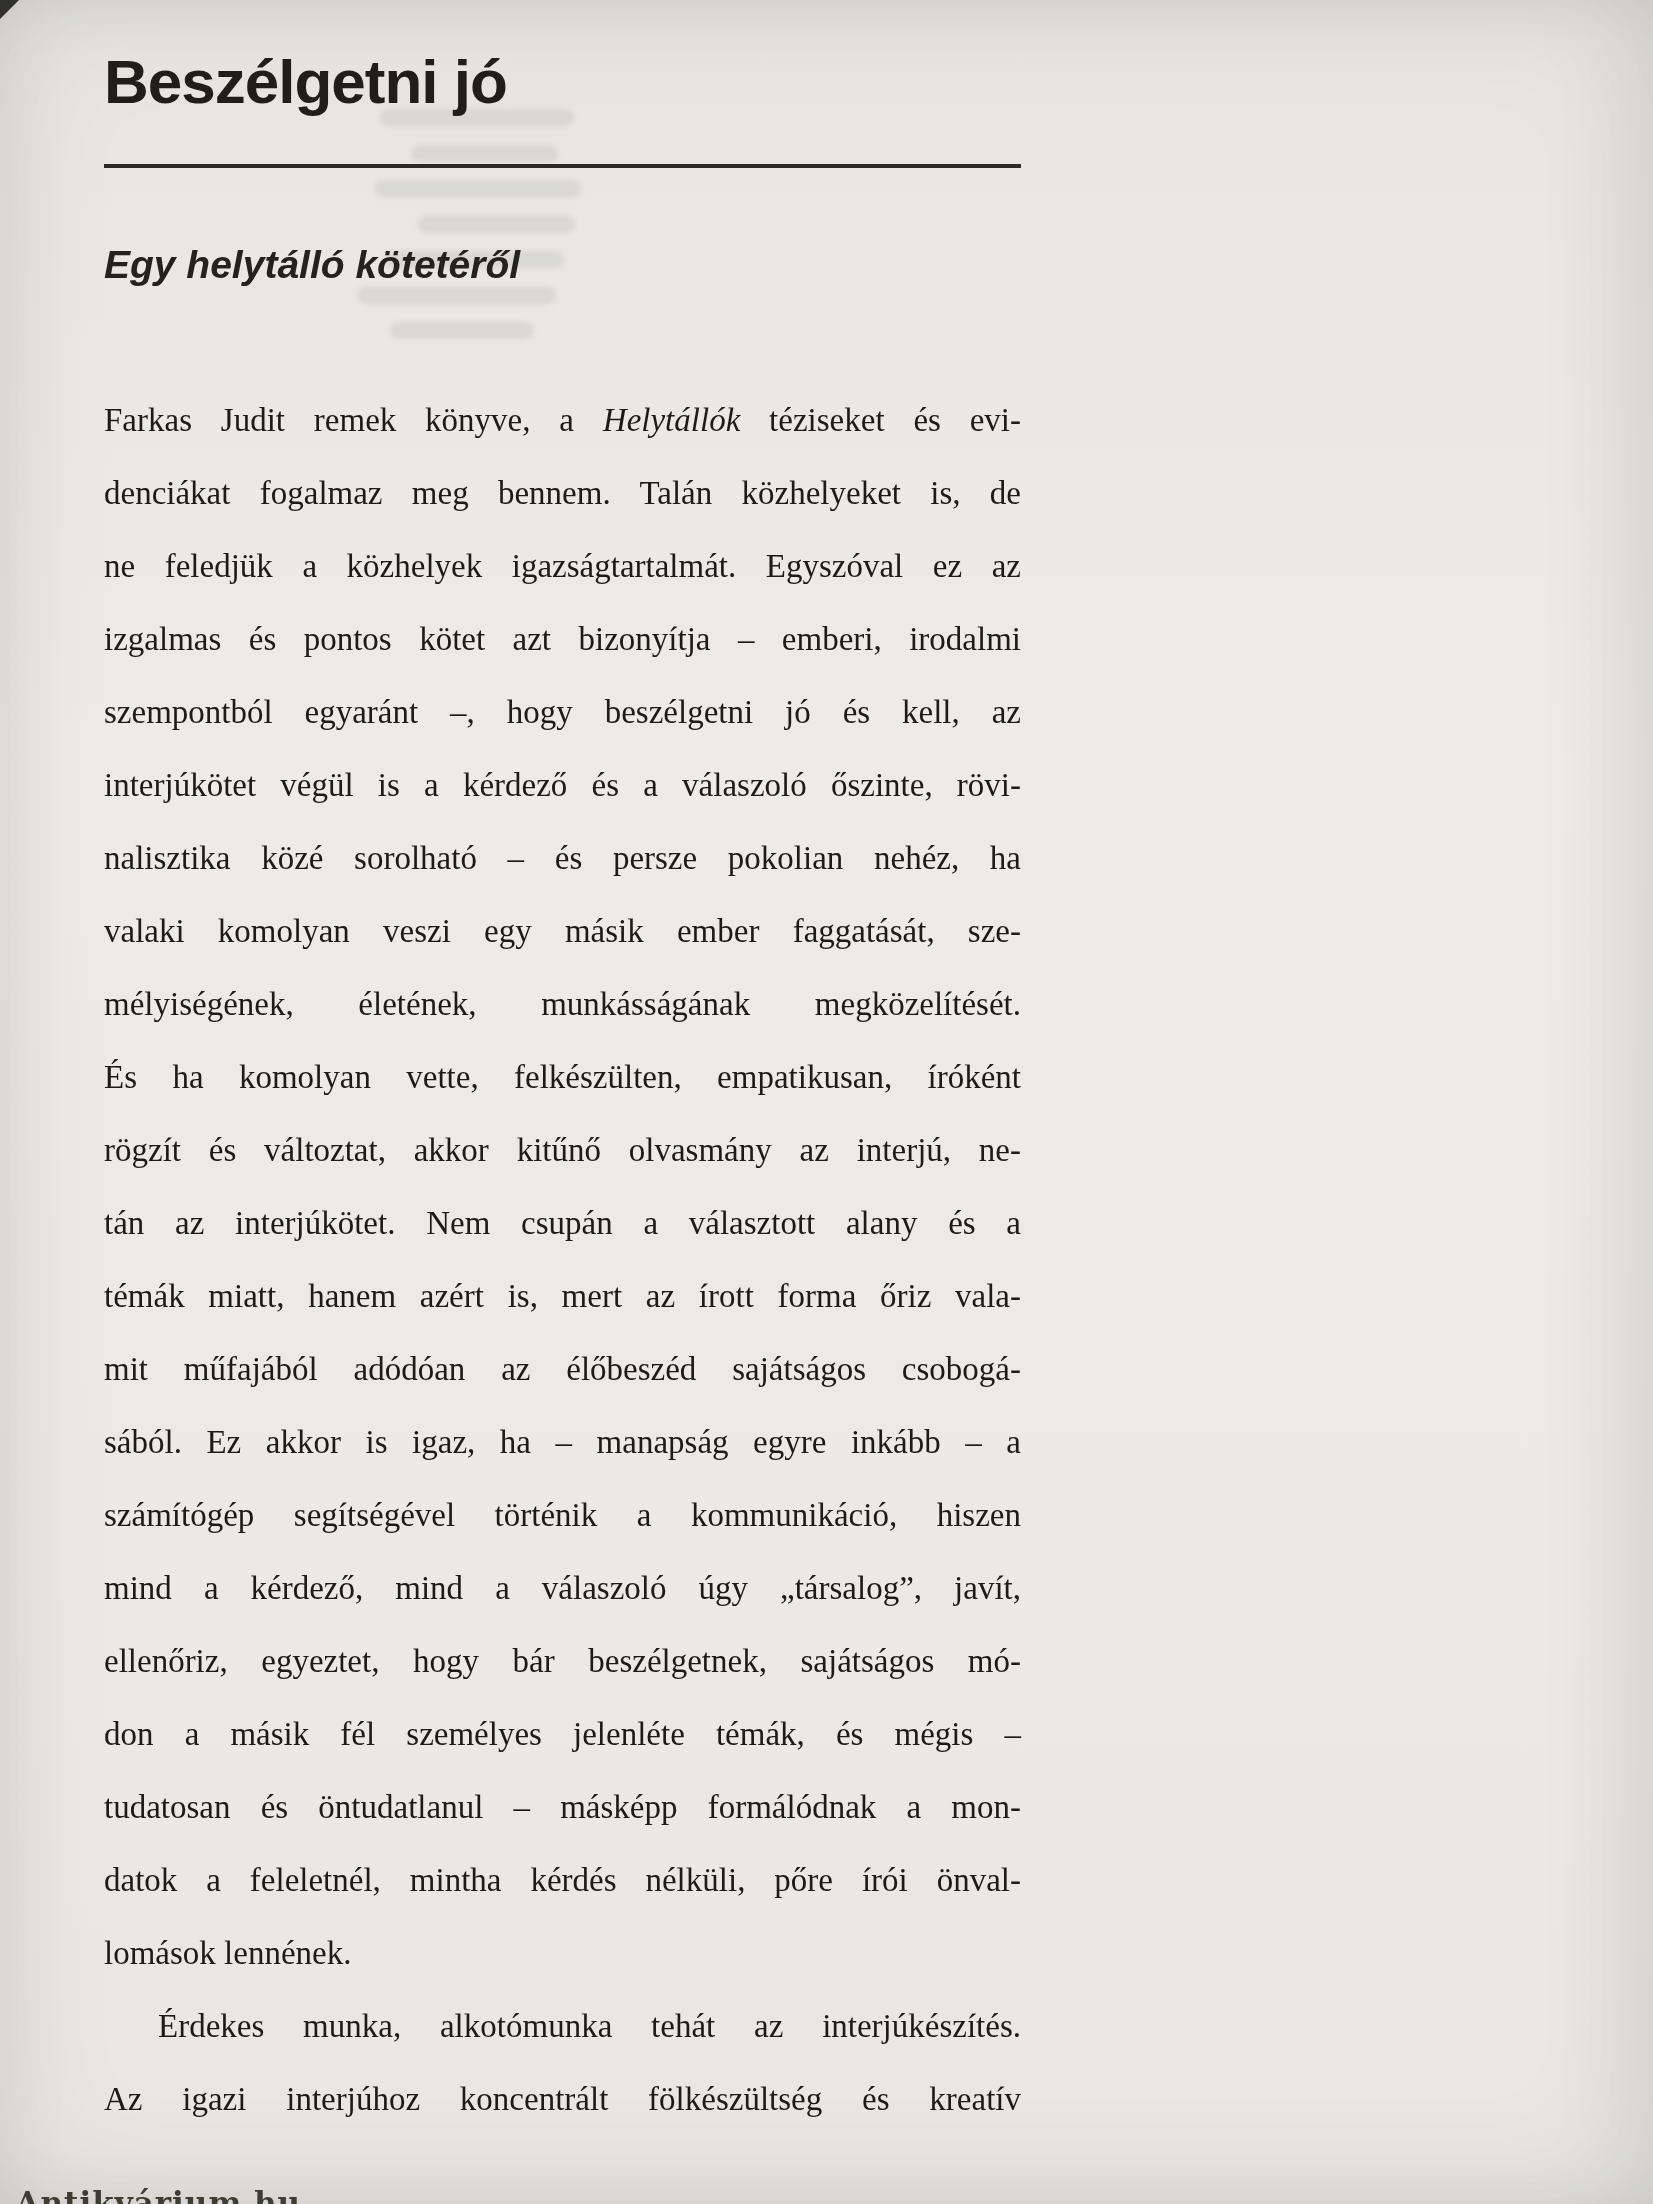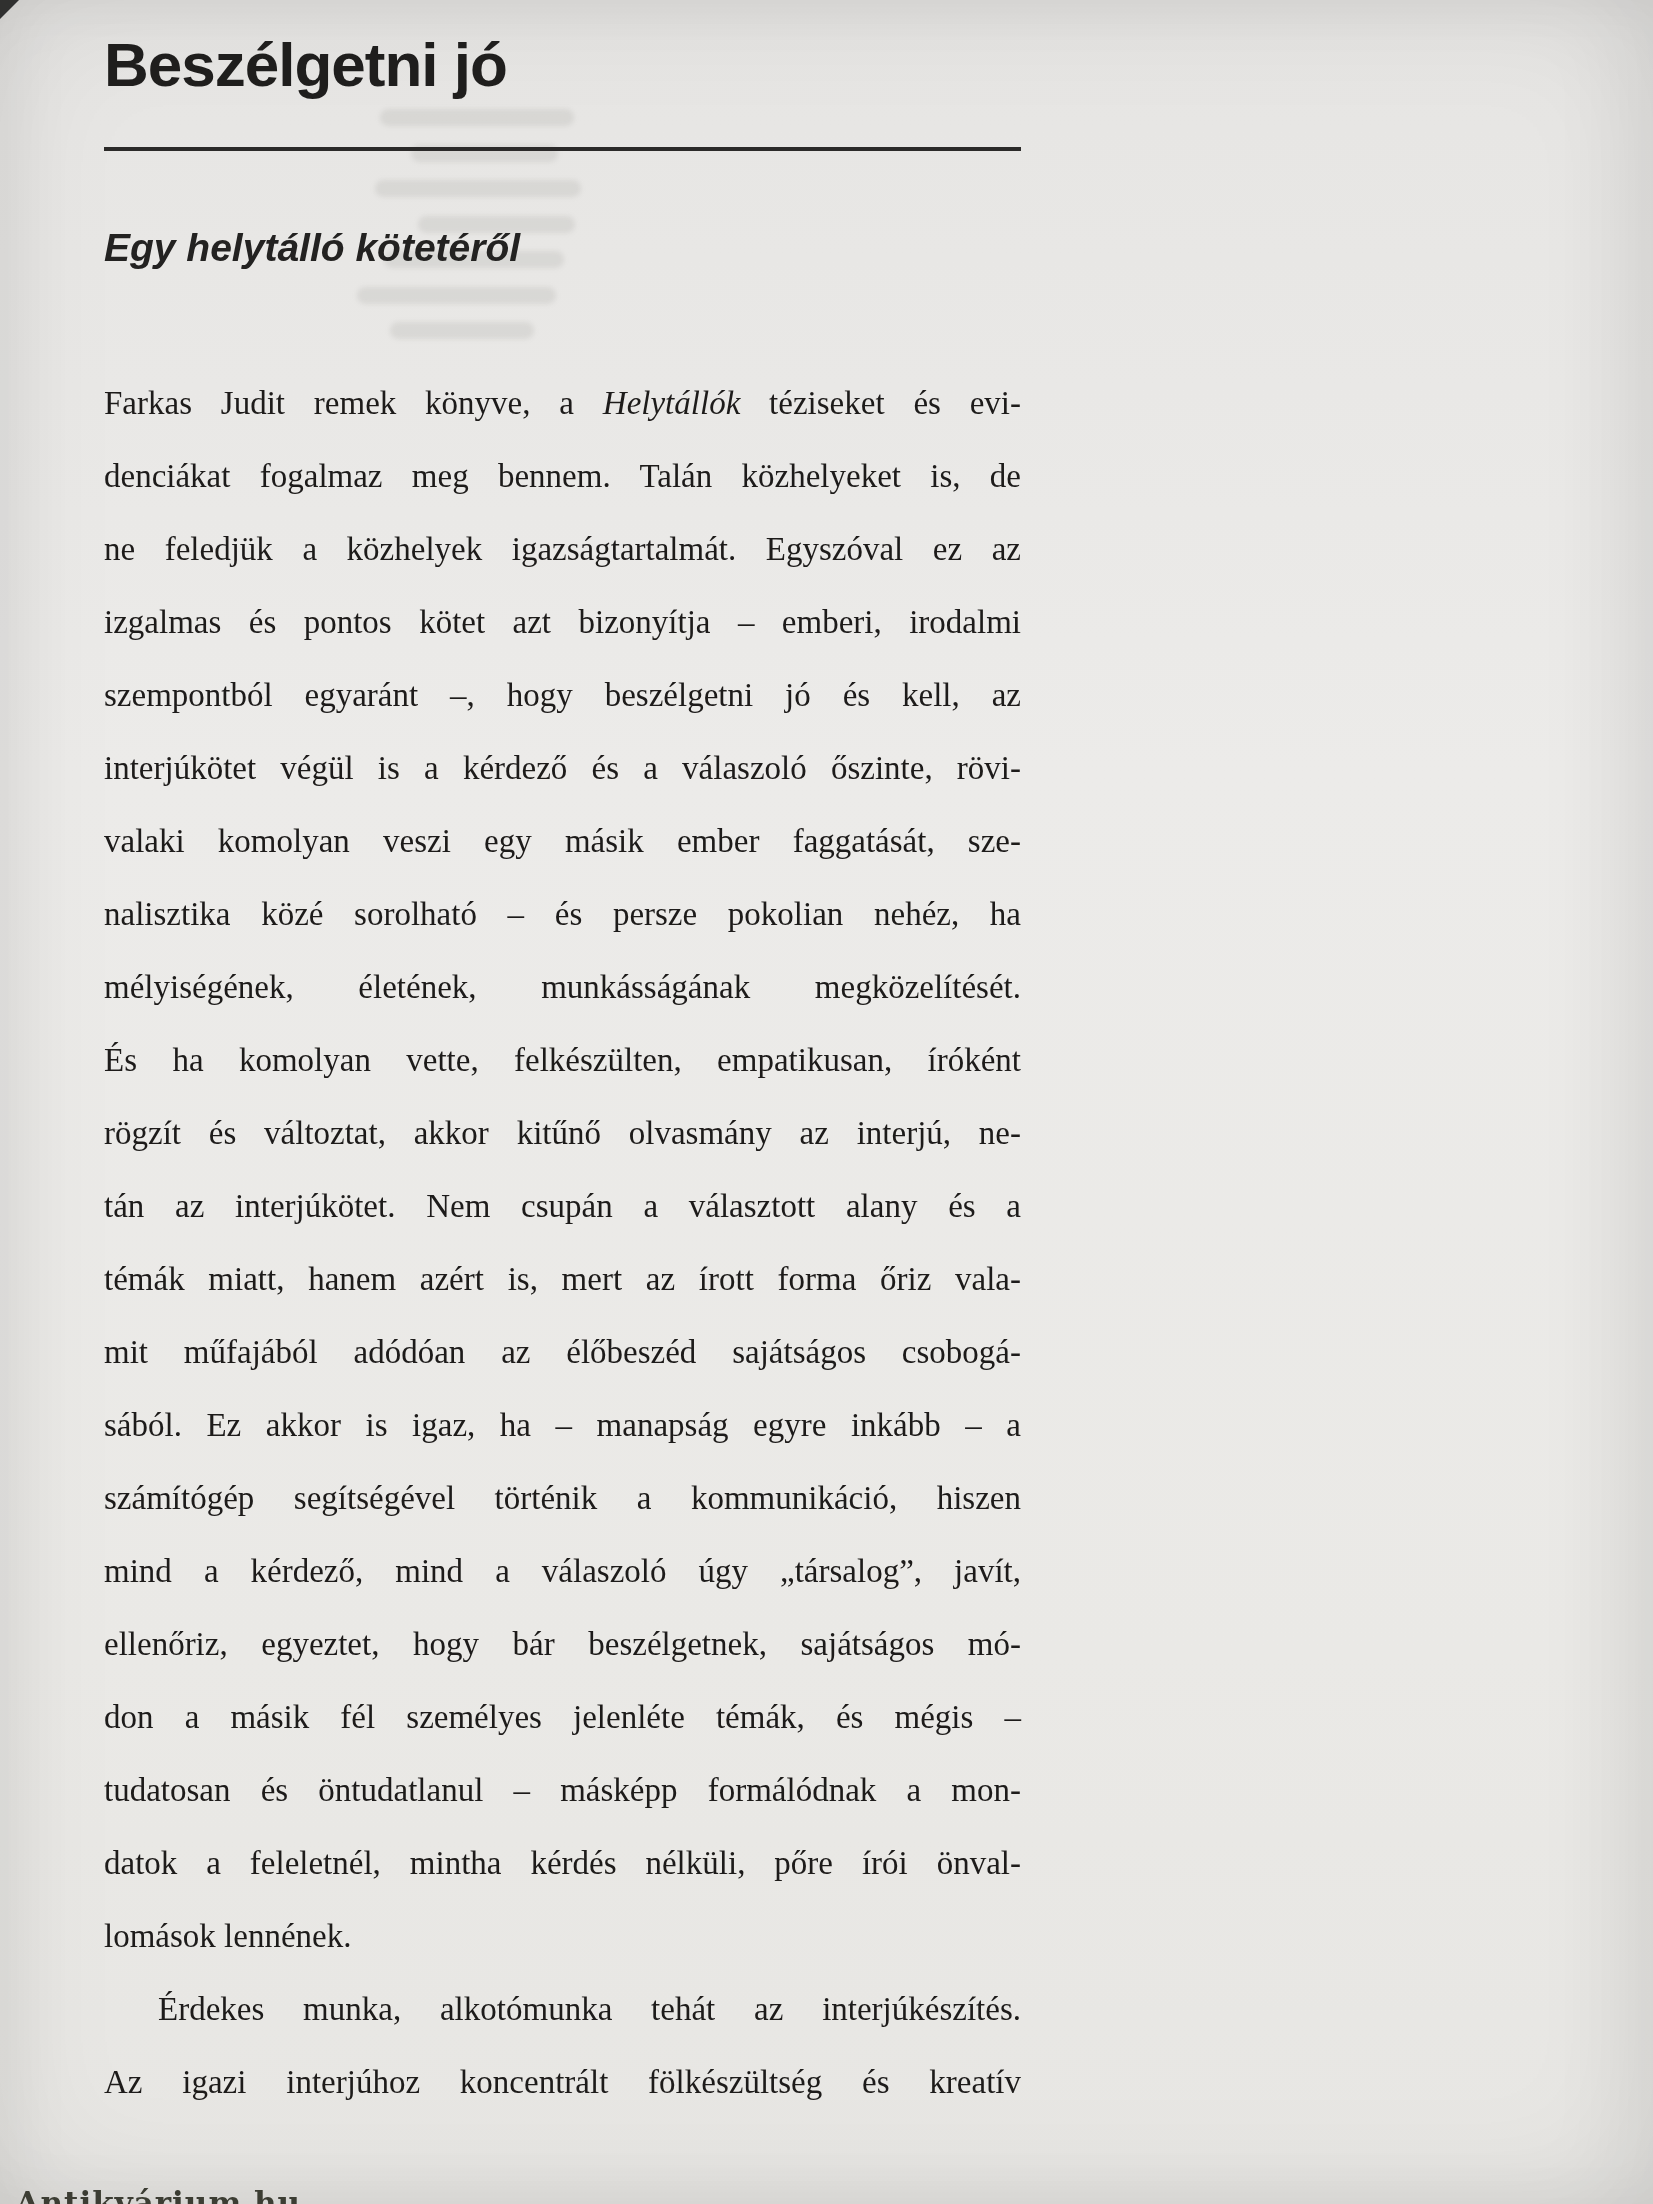--- a/index.html
+++ b/index.html
@@ -13,21 +13,21 @@
     height: 2205px;
     margin: 0 auto;
     background: linear-gradient(180deg, #e6e5e3 0%, #ecebe9 35%, #eae9e6 75%, #e7e6e3 100%);
     box-shadow: inset 0 0 136px rgba(0,0,0,0.07), inset -39px 0 78px rgba(0,0,0,0.045), inset 24px 0 58px rgba(0,0,0,0.04);
     overflow: hidden;
     font-family: "Liberation Serif", serif;
   }
   .content {
     position: absolute;
     left: 104px;
-    top: 29px;
+    top: 46px;
     width: 917px;
   }
   .title {
     font-family: "Liberation Sans", sans-serif;
     font-weight: 700;
     font-size: 62px;
     line-height: 1.15;
     letter-spacing: -1px;
     color: #1f1e1d;
   }
@@ -128,22 +128,22 @@
     <div class="subtitle">Egy helytálló kötetéről</div>
 
     <div class="body-text">
         <div class="paragraph">
           <div class="line"><span>Farkas Judit remek könyve, a </span><span class="italic">Helytállók</span><span> téziseket és evi-</span></div>
           <div class="line"><span>denciákat fogalmaz meg bennem. Talán közhelyeket is, de</span></div>
           <div class="line"><span>ne feledjük a közhelyek igazságtartalmát. Egyszóval ez az</span></div>
           <div class="line"><span>izgalmas és pontos kötet azt bizonyítja – emberi, irodalmi</span></div>
           <div class="line"><span>szempontból egyaránt –, hogy beszélgetni jó és kell, az</span></div>
           <div class="line"><span>interjúkötet végül is a kérdező és a válaszoló őszinte, rövi-</span></div>
+          <div class="line"><span>nalisztika közé sorolható – és persze pokolian nehéz, ha</span></div>
           <div class="line"><span>valaki komolyan veszi egy másik ember faggatását, sze-</span></div>
-          <div class="line"><span>nalisztika közé sorolható – és persze pokolian nehéz, ha</span></div>
           <div class="line"><span>mélyiségének, életének, munkásságának megközelítését.</span></div>
           <div class="line"><span>És ha komolyan vette, felkészülten, empatikusan, íróként</span></div>
           <div class="line"><span>rögzít és változtat, akkor kitűnő olvasmány az interjú, ne-</span></div>
           <div class="line"><span>tán az interjúkötet. Nem csupán a választott alany és a</span></div>
           <div class="line"><span>témák miatt, hanem azért is, mert az írott forma őriz vala-</span></div>
           <div class="line"><span>mit műfajából adódóan az élőbeszéd sajátságos csobogá-</span></div>
           <div class="line"><span>sából. Ez akkor is igaz, ha – manapság egyre inkább – a</span></div>
           <div class="line"><span>számítógép segítségével történik a kommunikáció, hiszen</span></div>
           <div class="line"><span>mind a kérdező, mind a válaszoló úgy „társalog”, javít,</span></div>
           <div class="line"><span>ellenőriz, egyeztet, hogy bár beszélgetnek, sajátságos mó-</span></div>

